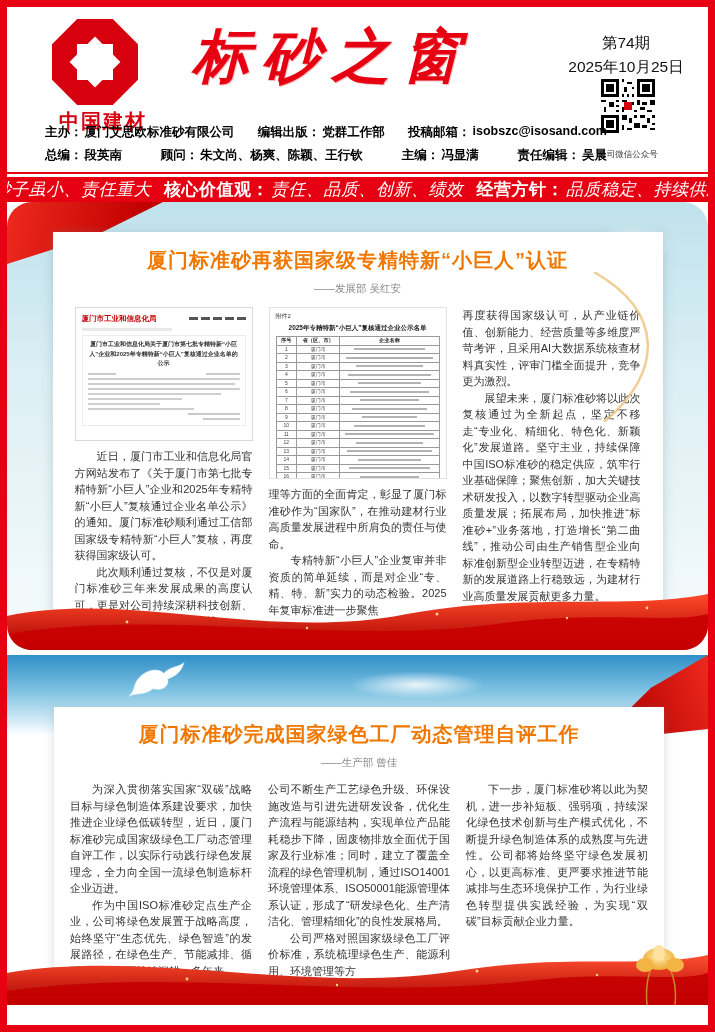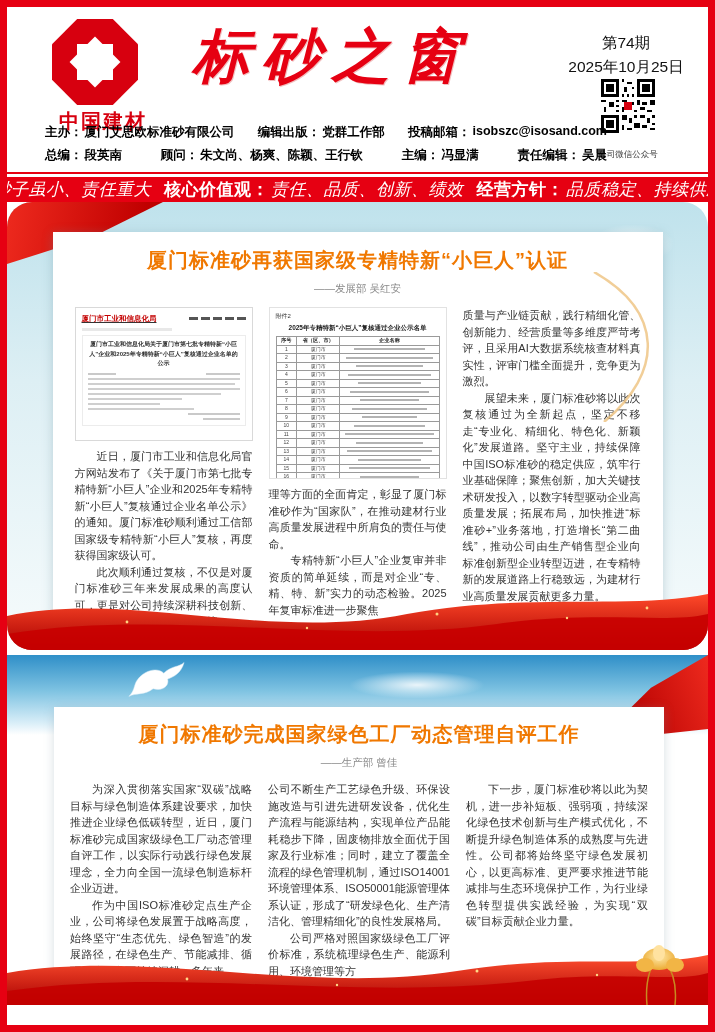--- a/index.html
+++ b/index.html
@@ -45,21 +45,21 @@
   .card1{margin-top:30px;}
   .a-title{text-align:center;font-size:20px;font-weight:bold;color:#f07800;letter-spacing:1px;}
   .a-byline{text-align:center;font-size:10.5px;color:#8a8a8a;margin-top:8px;}
   .cols{display:flex;gap:16px;margin-top:11px;}
   .col{flex:1;min-width:0;font-size:11px;line-height:1.5;color:#333;text-align:justify;}
   .col p{margin:0;}
   .ind{text-indent:2em;}
   .gold-swoosh{position:absolute;right:34px;top:70px;width:90px;height:150px;z-index:3;pointer-events:none;}
   
   .shot1{border:1px solid #d9d9d9;background:#fff;height:134px;box-sizing:border-box;padding:5px 6px;margin-bottom:7px;}
-  .s1-top{display:flex;align-items:center;gap:16px;text-decoration:underline;}
+  .s1-top{display:flex;align-items:center;gap:16px;}
   .s1-logo{color:#c40000;font-weight:bold;font-size:7.5px;white-space:nowrap;}
   .s1-nav{display:flex;gap:3px;margin-left:auto;}
   .s1-nav i{width:9px;height:3px;background:#555;display:block;}
   .s1-crumb{height:3px;background:#e8e8e8;margin:4px 0;width:55%;}
   .s1-doc{border:1px solid #ececec;padding:4px 5px 5px;}
   .s1-title{font-size:6px;font-weight:bold;color:#333;text-align:center;line-height:1.6;}
   .s1-meta{display:flex;justify-content:space-between;margin:4px 0 2px;}
   .s1-meta i{height:2px;background:#c9c9c9;display:block;}
   .s1-line{height:2px;background:#cfcfcf;margin-top:3px;}
   .s1-sig{height:2px;background:#c9c9c9;margin-top:3px;margin-left:auto;}
@@ -352,21 +352,21 @@
                     <td>厦门市</td>
                     <td><span class="bar" style="width: 61%;"></span></td>
                   </tr>
                 </tbody>
             </table>
           </div>
           <p>理等方面的全面肯定，彰显了厦门标准砂作为“国家队”，在推动建材行业高质量发展进程中所肩负的责任与使命。</p>
           <p class="ind">专精特新“小巨人”企业复审并非资质的简单延续，而是对企业“专、精、特、新”实力的动态检验。2025年复审标准进一步聚焦</p>
         </div>
         <div class="col">
-          <p>质量与产业链贡献，践行精细化管、创新能力、经营质量等多维度严苛考评，且采用AI大数据系统核查材料真实性，评审门槛全面提升，竞争更为激烈。</p>
+          <p>再度获得国家级认可，从产业链价值、创新能力、经营质量等多维度严苛考评，且采用AI大数据系统核查材料真实性，评审门槛全面提升，竞争更为激烈。</p>
           <p class="ind">展望未来，厦门标准砂将以此次复核通过为全新起点，坚定不移走“专业化、精细化、特色化、新颖化”发展道路。坚守主业，持续保障中国ISO标准砂的稳定供应，筑牢行业基础保障；聚焦创新，加大关键技术研发投入，以数字转型驱动企业高质量发展；拓展布局，加快推进“标准砂+”业务落地，打造增长“第二曲线”，推动公司由生产销售型企业向标准创新型企业转型迈进，在专精特新的发展道路上行稳致远，为建材行业高质量发展贡献更多力量。</p>
         </div>
       </div>
     </div>
     <div class="wave">
       <svg viewBox="0 0 701 62" preserveAspectRatio="none">
         <defs>
           <linearGradient id="rg1" x1="0" y1="0" x2="0" y2="1">
             <stop offset="0" stop-color="#ff4a2a"></stop>
               <stop offset="1" stop-color="#a80000"></stop>

